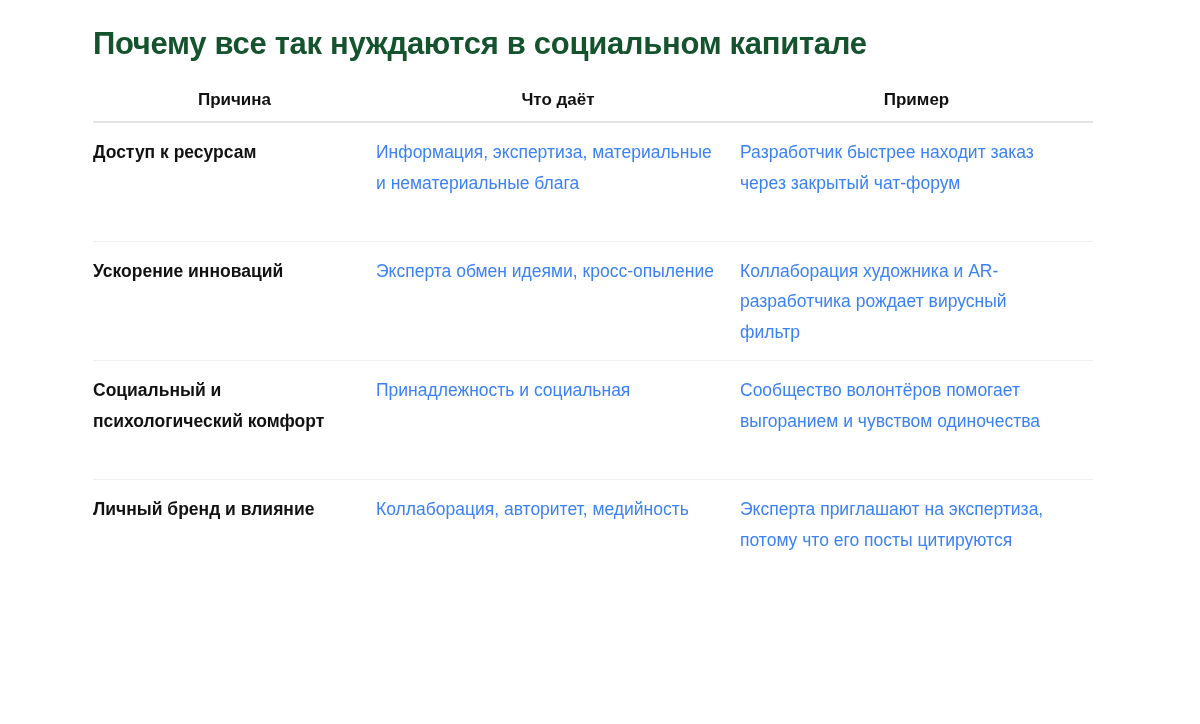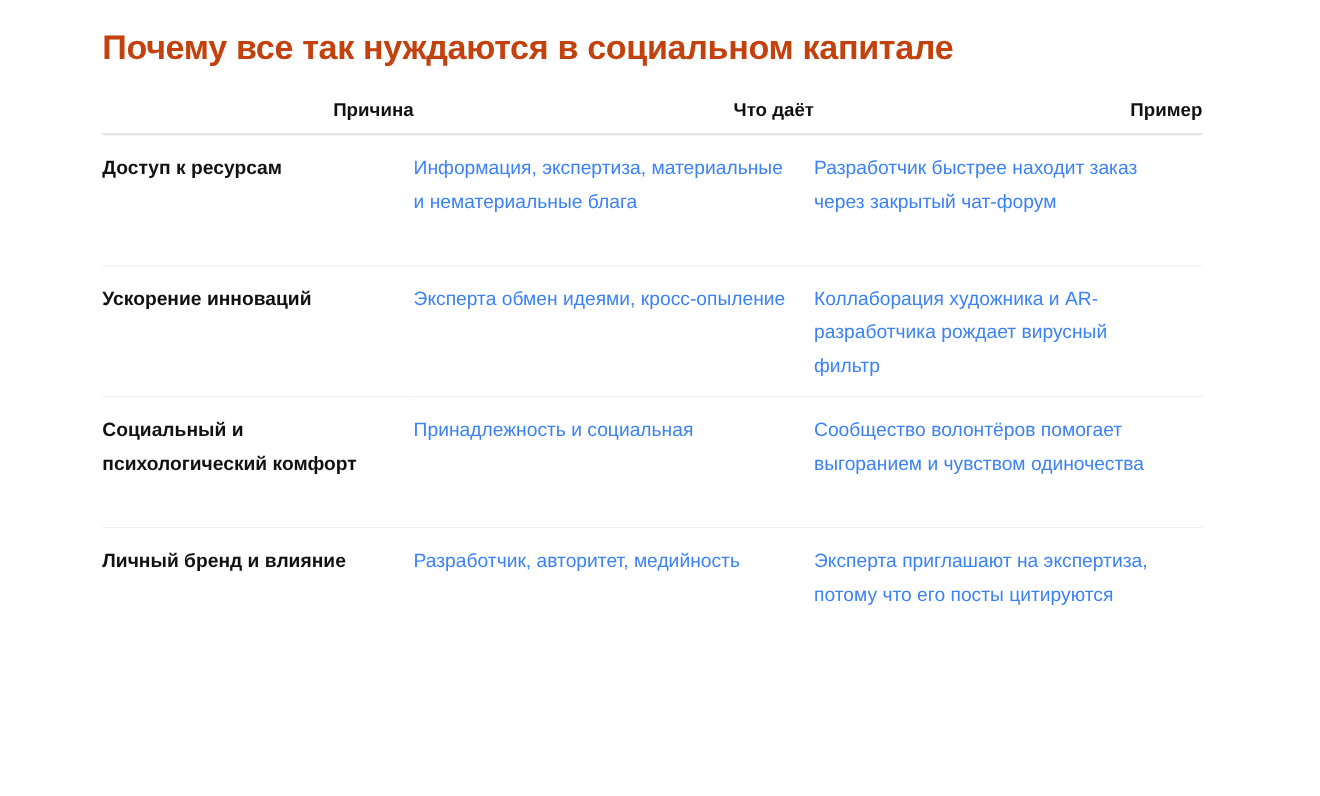--- a/index.html
+++ b/index.html
@@ -21,36 +21,36 @@
       width: 1000px;
     }
     h1.title {
       margin: 0;
       position: absolute;
       top: 26px;
       left: 0;
       font-size: 31px;
       font-weight: 700;
       letter-spacing: -0.3px;
-      color: #c2410c;
+      color: #14532d;
       white-space: nowrap;
     }
     table.grid {
       position: absolute;
       top: 83px;
       left: 0;
       width: 1000px;
       border-collapse: collapse;
       table-layout: fixed;
     }
     col.c1 { width: 283px; }
     col.c2 { width: 364px; }
     col.c3 { width: 353px; }
     thead th {
-      text-align: right;
+      text-align: center;
       font-size: 17px;
       font-weight: 700;
       color: #111111;
       padding: 7px 0 9px 0;
       height: 22px;
       border-bottom: 2px solid #e4e4e4;
       vertical-align: top;
     }
     tbody td {
       font-size: 17.5px;
@@ -99,18 +99,18 @@
         <td>Эксперта обмен идеями, кросс-опыление</td>
         <td>Коллаборация художника и AR-разработчика рождает вирусный фильтр</td>
       </tr>
       <tr>
         <td class="reason">Социальный и психологический комфорт</td>
         <td>Принадлежность и социальная</td>
         <td>Сообщество волонтёров помогает выгоранием и чувством одиночества</td>
       </tr>
       <tr>
         <td class="reason">Личный бренд и влияние</td>
-        <td>Разработчик, авторитет, медийность</td>
+        <td>Коллаборация, авторитет, медийность</td>
         <td>Эксперта приглашают на экспертиза, потому что его посты цитируются</td>
       </tr>
     </tbody>
   </table>
 </div>
 
 </body></html>

